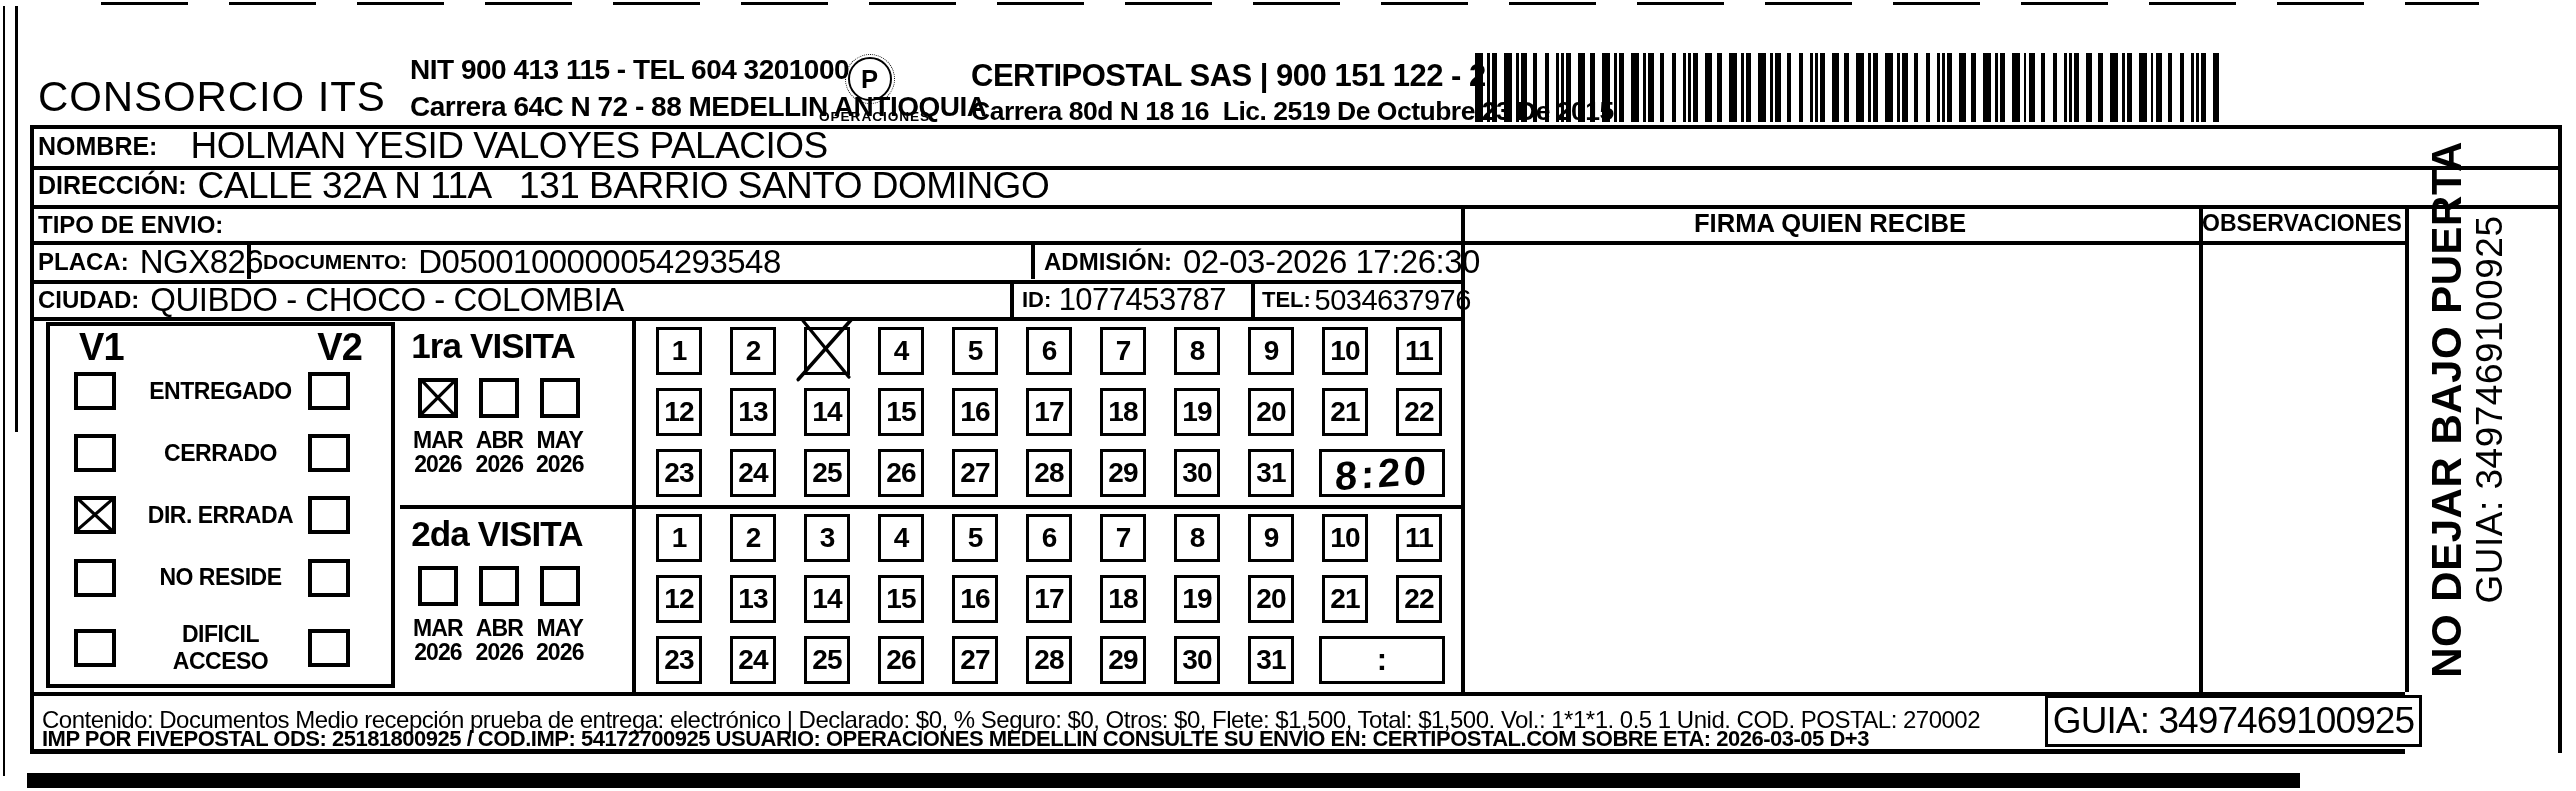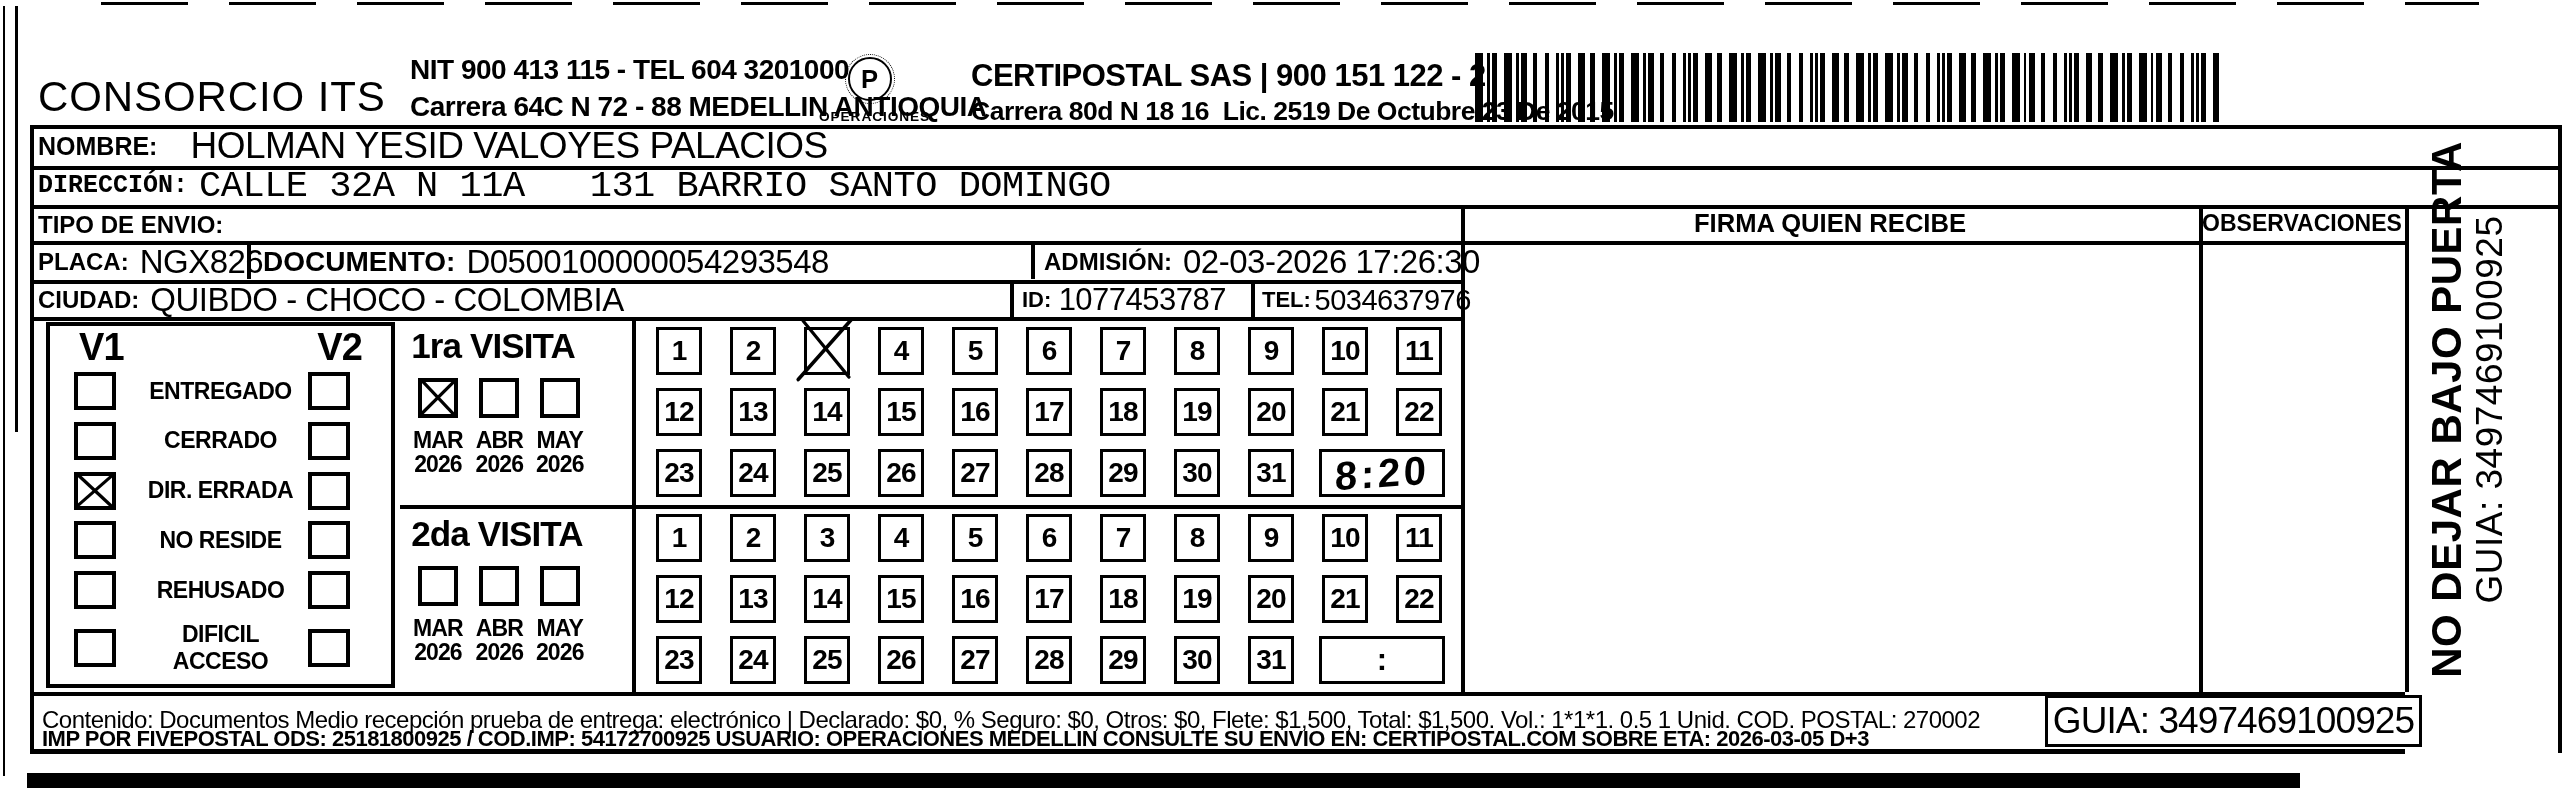--- a/index.html
+++ b/index.html
@@ -198,33 +198,33 @@
 <div class="v" style="left:247px;top:241px;height:38px;"></div>
 <div class="v" style="left:1031px;top:241px;height:38px;"></div>
 <div class="v" style="left:1010px;top:280px;height:37px;"></div>
 <div class="v" style="left:1251px;top:280px;height:37px;"></div>
 <div class="v" style="left:632px;top:317px;height:375px;"></div>
 
 <div class="fieldrow" style="left:38px;top:127px;height:38px;gap:33px;">
   <span class="lbl" style="font-size:25px;">NOMBRE:</span>
   <span class="val" style="font-size:37px;">HOLMAN YESID VALOYES PALACIOS</span>
 </div>
-<div class="fieldrow" style="left:38px;top:167px;height:37px;font-family:Liberation Mono, monospace;">
+<div class="fieldrow" style="left:38px;top:167px;height:37px;">
   <span class="lbl" style="font-size:25px;">DIRECCIÓN:</span>
   <span class="val" style="font-size:37px;">CALLE 32A N 11A   131 BARRIO SANTO DOMINGO</span>
 </div>
 <div class="fieldrow" style="left:38px;top:207px;height:35px;">
   <span class="lbl" style="font-size:24px;">TIPO DE ENVIO:</span>
 </div>
 <div class="fieldrow" style="left:38px;top:243px;height:37px;">
   <span class="lbl" style="font-size:24px;">PLACA:</span>
   <span class="val" style="font-size:33px;">NGX826</span>
 </div>
 <div class="fieldrow" style="left:263px;top:243px;height:37px;">
-  <span class="lbl" style="font-size:28px;">DOCUMENTO:</span>
+  <span class="lbl" style="font-size:21px;">DOCUMENTO:</span>
   <span class="val" style="font-size:33px;">D0500100000054293548</span>
 </div>
 <div class="fieldrow" style="left:1044px;top:243px;height:37px;">
   <span class="lbl" style="font-size:24px;">ADMISIÓN:</span>
   <span class="val" style="font-size:33px;">02-03-2026 17:26:30</span>
 </div>
 <div class="fieldrow" style="left:38px;top:282px;height:36px;">
   <span class="lbl" style="font-size:24px;">CIUDAD:</span>
   <span class="val" style="font-size:33px;">QUIBDO - CHOCO - COLOMBIA</span>
 </div>
@@ -262,25 +262,20 @@
             <line x1="-4" y1="-8" x2="100" y2="102" stroke="#000" stroke-width="10"></line>
             <line x1="103" y1="-4" x2="-2" y2="100" stroke="#000" stroke-width="10"></line>
           </svg>
         </span>
         <span class="status-label">DIR. ERRADA</span>
         <span class="cbx"></span>
       </div>
       <div class="status-row">
         <span class="cbx"></span>
         <span class="status-label">NO RESIDE</span>
-        <span class="cbx"></span>
-      </div>
-      <div class="status-row">
-        <span class="cbx"></span>
-        <span class="status-label">REHUSADO</span>
         <span class="cbx"></span>
       </div>
       <div class="status-row">
         <span class="cbx"></span>
         <span class="status-label">DIFICIL ACCESO</span>
         <span class="cbx"></span>
       </div>
     </div>
 </div>
 

